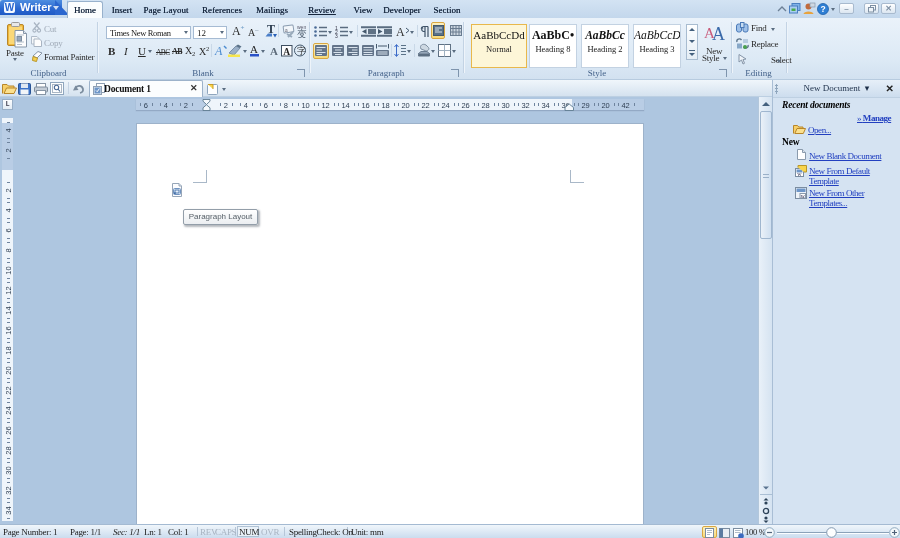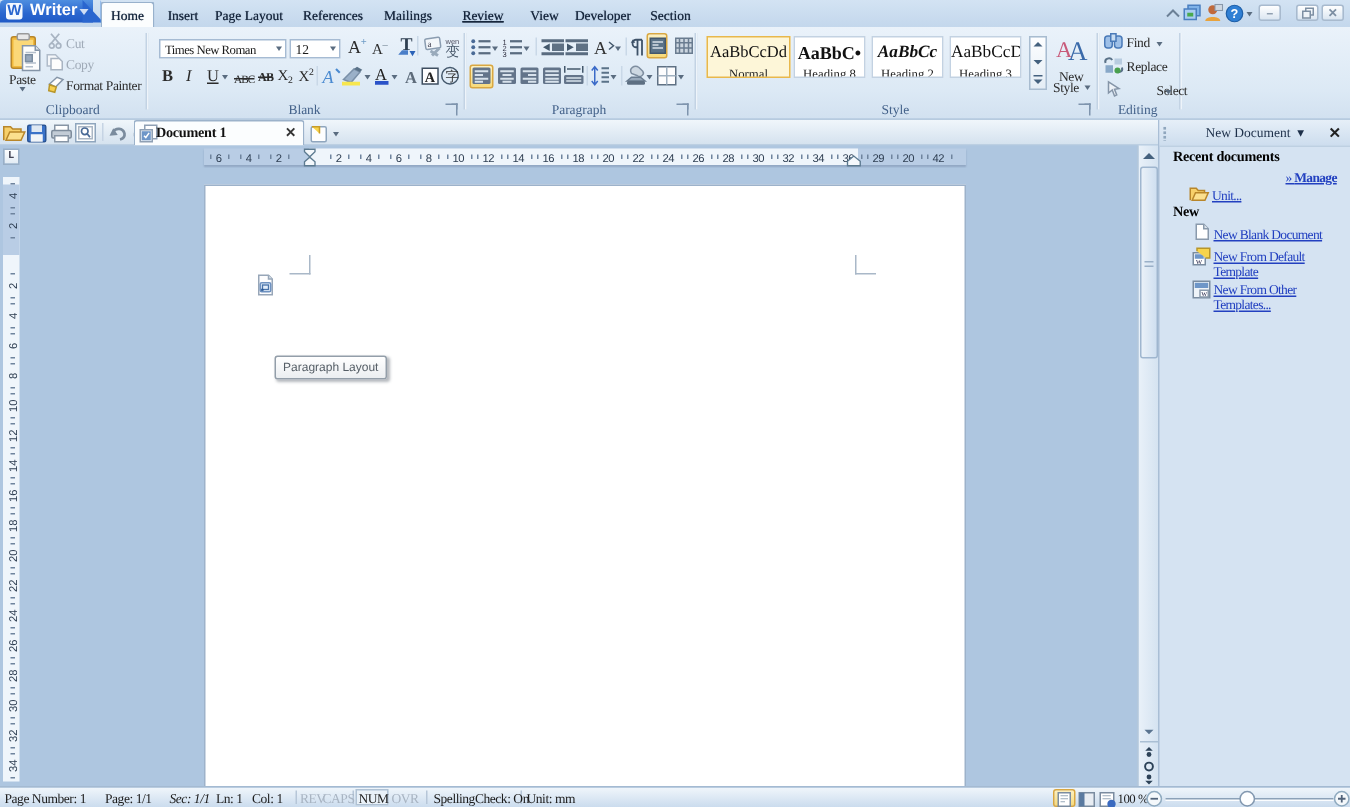--- a/index.html
+++ b/index.html
@@ -30,21 +30,21 @@
 .gsep{position:absolute;top:4px;width:1px;height:51px;background:#c3d3e4;border-right:1px solid #eef4fa;}
 .glabel{position:absolute;top:50px;height:9px;font-size:9px;color:#44628a;text-align:center;}
 .launch{position:absolute;width:7px;height:7px;border-left:1px solid #7e94ad;border-bottom:1px solid #7e94ad;transform:rotate(180deg);}
 .launch:after{content:"";position:absolute;left:-1px;bottom:-1px;width:3px;height:3px;border-left:1px solid #7e94ad;border-bottom:1px solid #7e94ad;}
 .rtxt{font-size:9px;color:#2b2b2b;position:absolute;white-space:nowrap;letter-spacing:-0.25px;}
 .gray{color:#a0abb8;}
 .darr{position:absolute;width:0;height:0;border:2.5px solid transparent;border-top:3px solid #5a6c80;}
 .isep{position:absolute;width:1px;background:#c9d8e7;}
 .combo{position:absolute;background:#fff;border:1px solid #a6bbd3;height:11px;font-size:9px;color:#1a1a1a;line-height:12px;padding-left:3px;}
 .combo .ca{position:absolute;right:2px;top:4px;width:0;height:0;border:2.5px solid transparent;border-top:3.5px solid #5a6c80;}
-.stybox{position:absolute;top:6px;width:48px;height:28px;background:#fff;border:1px solid #c3d2e2;box-sizing:border-box;text-align:center;overflow:hidden;}
+.stybox{position:absolute;top:6px;width:48px;height:44px;background:#fff;border:1px solid #c3d2e2;box-sizing:border-box;text-align:center;overflow:hidden;}
 .stybox .l1{font-size:11px;color:#111;margin-top:4px;line-height:13px;white-space:nowrap;}
 .stybox .l2{font-size:8.5px;color:#222;margin-top:2px;white-space:nowrap;}
 .hlbtn{background:linear-gradient(#fcf0c0,#f7da7b);border:1px solid #d9a741;border-radius:2px;box-sizing:border-box;}
 
 #qat{position:absolute;left:0;top:80px;width:900px;height:17px;
  background:linear-gradient(#f0f6fb,#d5e2ef);border-bottom:1px solid #bccfe2;box-sizing:border-box;}
 #doctab{position:absolute;left:89px;top:0px;width:112px;height:16px;background:#fbfdfe;
  border:1px solid #9cb2ca;border-bottom:none;border-radius:2px 2px 0 0;}
 #doctab .t{position:absolute;left:14px;top:3px;font-size:9.5px;font-weight:bold;color:#111;letter-spacing:-0.2px;}
 #doctab .x{position:absolute;left:100px;top:2px;font:bold 9px "Liberation Sans",sans-serif;color:#333;}
@@ -56,21 +56,21 @@
 .rnum{position:absolute;top:2px;font-size:7.5px;color:#2e3e52;font-family:"Liberation Sans",sans-serif;letter-spacing:-0.3px;}
 #ltab{position:absolute;left:2px;top:2px;width:11px;height:11px;background:linear-gradient(#fdfeff,#e2ebf4);border:1px solid #98aec6;box-sizing:border-box;
  color:#445;font:bold 7px "Liberation Mono",monospace;text-align:center;line-height:9px;}
 
 #docarea{position:absolute;left:14px;top:112px;width:744px;height:412px;background:#aec6e0;overflow:hidden;}
 #page{position:absolute;left:122px;top:11px;width:506px;height:401px;background:#fff;border:1px solid #9db2ca;}
 .crop{position:absolute;background:#a9b8c8;}
 
 #tip{position:absolute;left:169px;top:97px;width:73px;height:14px;background:linear-gradient(#ffffff,#ebeef1);
  border:1px solid #939ea9;border-radius:2px;box-shadow:1.5px 1.5px 2px rgba(90,100,110,.45);
- font:8px "Liberation Sans",sans-serif;color:#555e66;text-align:center;line-height:14px;white-space:nowrap;margin-top:28px;}
+ font:8px "Liberation Sans",sans-serif;color:#555e66;text-align:center;line-height:14px;white-space:nowrap;}
 
 #vruler{position:absolute;left:2px;top:118px;width:11px;height:403px;background:#eff5fb;}
 #vruler .top{position:absolute;left:0;top:5px;width:11px;height:47px;background:#b9cde5;}
 .vtick{position:absolute;left:5px;width:3px;height:1px;background:#6f849e;}
 .vnum{position:absolute;left:1.5px;font-size:7.5px;color:#2e3e52;font-family:"Liberation Sans",sans-serif;transform:rotate(-90deg);transform-origin:center;width:9px;text-align:center;}
 
 #vscroll{position:absolute;left:758px;top:97px;width:14px;height:427px;background:linear-gradient(90deg,#e9f1f9,#d5e3f1);border-left:1px solid #b3c7db;box-sizing:border-box;}
 .sbtn{position:absolute;left:1px;width:12px;text-align:center;color:#44617e;}
 #vthumb{position:absolute;left:1px;top:14px;width:12px;height:128px;background:linear-gradient(90deg,#eaf1f8,#cfdff0);border:1px solid #9fb6cf;border-radius:2px;box-sizing:border-box;}
 
@@ -333,21 +333,21 @@
     </div>
     <div class="stybox" style="left:529px;">
       <div class="l1" style="font-weight:bold;font-size:12px;">AaBbC•</div>
         <div class="l2">Heading 8</div>
     </div>
     <div class="stybox" style="left:581px;">
       <div class="l1" style="font-weight:bold;font-style:italic;font-size:11.5px;">AaBbCc</div>
         <div class="l2">Heading 2</div>
     </div>
     <div class="stybox" style="left:633px;">
-      <div class="l1" style="font-size:11.5px;">AaBbCcD</div>
+      <div class="l1" style="font-size:11.5px;font-style:italic;">AaBbCcD</div>
         <div class="l2">Heading 3</div>
     </div>
     <div style="position:absolute;left:686px;top:6px;width:12px;height:36px;background:linear-gradient(#fdfeff,#e4edf5);border:1px solid #a8bcd0;box-sizing:border-box;"></div>
     <svg style="left:688px;top:9px" width="8" height="5">
         <path d="M1 4 L4 1 L7 4 Z" fill="#44617e"></path>
       </svg>
     <svg style="left:688px;top:21px" width="8" height="5">
         <path d="M1 1 L4 4 L7 1 Z" fill="#44617e"></path>
       </svg>
     <svg style="left:688px;top:31px" width="8" height="8">
@@ -623,27 +623,27 @@
         <path d="M3.5 4.5 L6 7 L8.5 4.5 Z" fill="#2c4258"></path>
       </svg>
   </div>
 
   <div id="panel">
     <div id="panelhead">
         <div class="t">New Document&nbsp;&nbsp;▾</div>
         <div class="x">✕</div>
       </div>
     <div style="position:absolute;left:2px;top:4px;width:3px;height:10px;background-image:radial-gradient(circle,#8fa6bd 1px,transparent 1.2px);background-size:3px 3px;"></div>
-    <div class="phead" style="left:9px;top:20px;">Recent documents</div>
+    <div class="phead" style="left:9px;top:20px;font-style:italic;">Recent documents</div>
     <div class="plink" style="left:84px;top:33px;">» <b>Manage</b></div>
     <svg class="picon" style="left:20px;top:44px" width="13" height="10">
       <path d="M0.5 9.5 L0.5 1.5 L4.5 1.5 L5.8 3 L10 3 L10 4.5" fill="#f7d06a" stroke="#b8862a"></path>
       <path d="M1.8 9.5 L4 4.5 L12.5 4.5 L10.3 9.5 Z" fill="#fbe08e" stroke="#b8862a"></path>
     </svg>
-    <div class="plink" style="left:35px;top:45px;">Unit...</div>
+    <div class="plink" style="left:35px;top:45px;">Open...</div>
     <div class="phead" style="left:9px;top:57px;">New</div>
     <svg class="picon" style="left:24px;top:69px" width="9" height="11">
       <path d="M0.5 0.5 L5.5 0.5 L8.5 3.5 L8.5 10.5 L0.5 10.5 Z" fill="#fff" stroke="#8a9aac"></path>
       <path d="M5.5 0.5 L5.5 3.5 L8.5 3.5" fill="#dde5ed" stroke="#8a9aac"></path>
     </svg>
     <div class="plink" style="left:36px;top:71px;">New Blank Document</div>
     <svg class="picon" style="left:22px;top:85px" width="12" height="12">
       <rect x="0.5" y="3.5" width="8" height="8" fill="#fff" stroke="#7a8ca0"></rect>
       <rect x="1.5" y="4.5" width="6" height="3" fill="#6e96c8"></rect>
       <path d="M3 2.5 L3 0.5 L11.5 0.5 L11.5 7 L9 7" fill="#f7d44c" stroke="#b8962a"></path>

